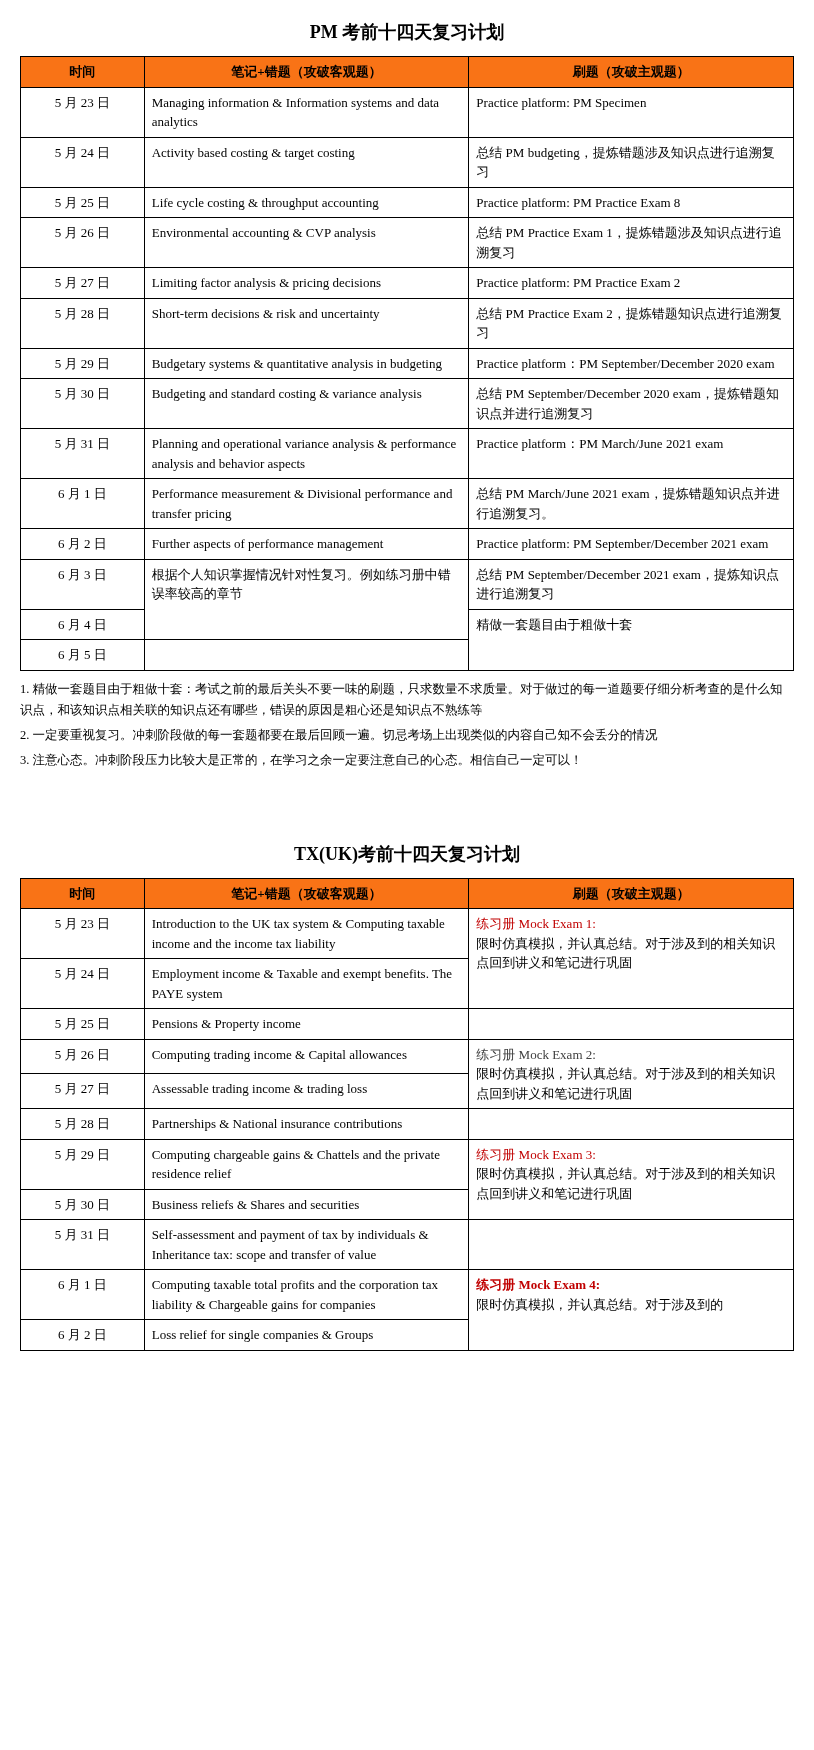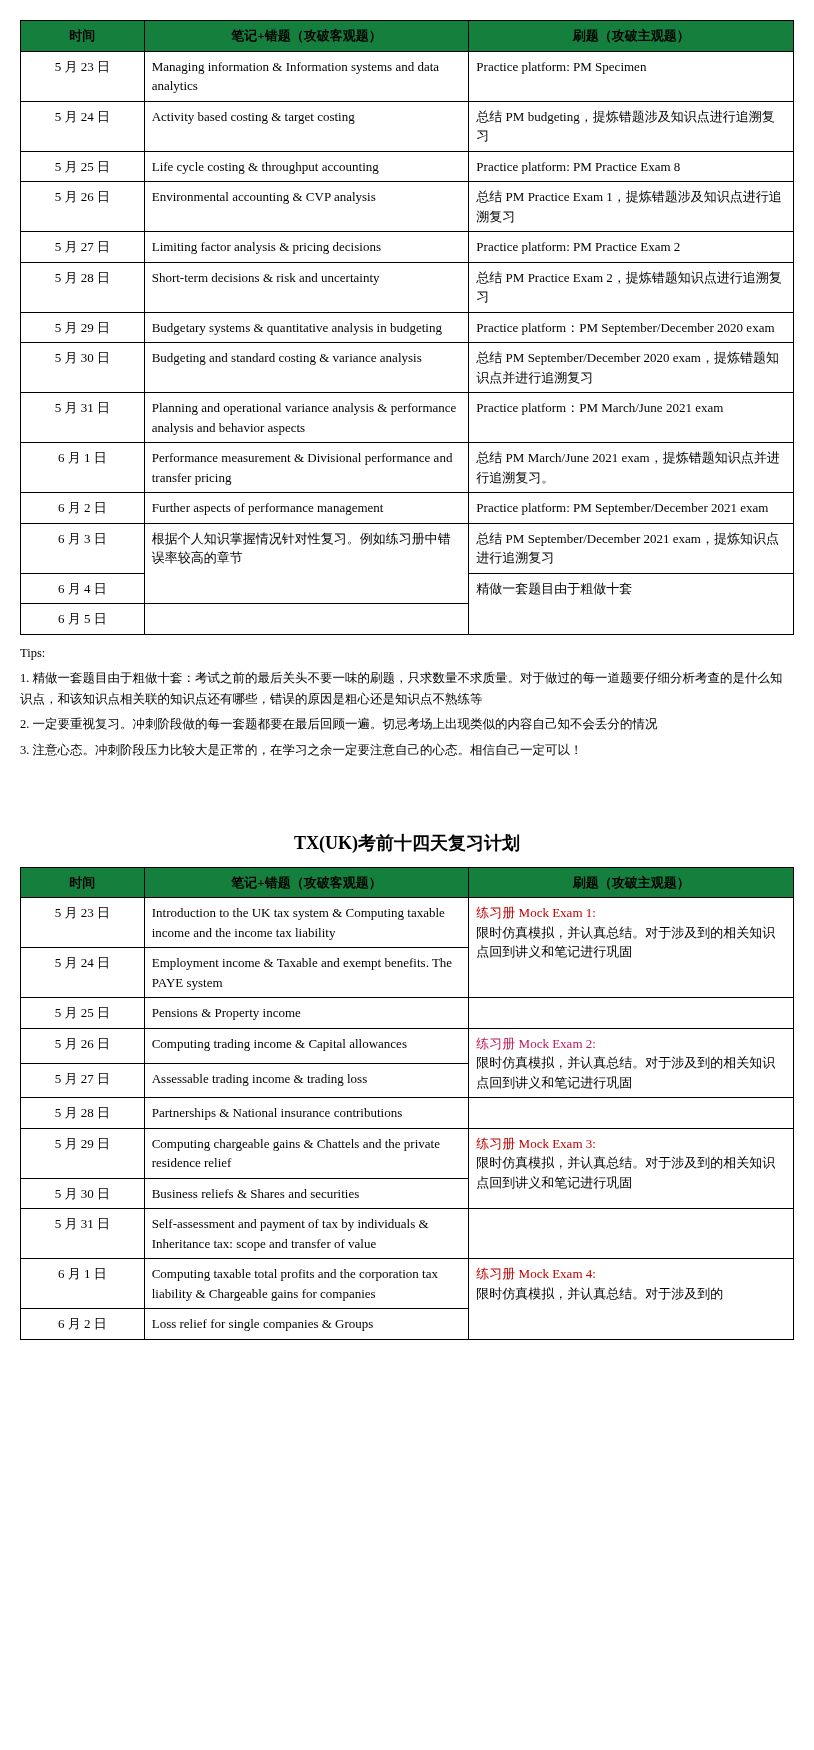--- a/index.html
+++ b/index.html
@@ -24,21 +24,21 @@
       margin-bottom: 8px;
     }
     th, td {
       border: 1px solid #000;
       padding: 5px 7px;
       vertical-align: top;
       line-height: 1.5;
       text-align: left;
     }
     th {
-      background: #15803d;
+      background: #f97316;
       font-weight: bold;
       text-align: center;
     }
     .col-time {
       width: 70px;
       text-align: center;
       white-space: nowrap;
     }
     .col-notes {
       width: 42%;
@@ -55,20 +55,21 @@
       margin-bottom: 4px;
     }
     .section-gap {
       height: 60px;
     }
   </style>
 </head>
 <body>
 
 <div>
+  <h1 class="page-title">PM 考前十四天复习计划</h1>
 
   <table>
     <thead>
       <tr>
         <th class="col-time">时间</th>
         <th class="col-notes">笔记+错题（攻破客观题）</th>
         <th class="col-practice">刷题（攻破主观题）</th>
       </tr>
     </thead>
     <tbody id="pm-tbody">
@@ -137,21 +138,20 @@
           <td rowspan="2">精做一套题目由于粗做十套</td>
         </tr>
         <tr>
           <td class="col-time">6 月 5 日</td>
           <td></td>
         </tr>
       </tbody>
   </table>
 
   <div class="tips-section">
-    <p>Tips:</p>
     <div id="pm-tips-list">
         <p>1. 精做一套题目由于粗做十套：考试之前的最后关头不要一味的刷题，只求数量不求质量。对于做过的每一道题要仔细分析考查的是什么知识点，和该知识点相关联的知识点还有哪些，错误的原因是粗心还是知识点不熟练等</p>
         <p>2. 一定要重视复习。冲刺阶段做的每一套题都要在最后回顾一遍。切忌考场上出现类似的内容自己知不会丢分的情况</p>
         <p>3. 注意心态。冲刺阶段压力比较大是正常的，在学习之余一定要注意自己的心态。相信自己一定可以！</p>
       </div>
   </div>
 </div>
 
 <div class="section-gap"></div>
 
@@ -177,21 +177,21 @@
           <td>Employment  income  &amp;  Taxable  and exempt benefits. The PAYE system</td>
         </tr>
         <tr>
           <td class="col-time">5 月 25 日</td>
           <td>Pensions &amp; Property income</td>
           <td></td>
         </tr>
         <tr>
           <td class="col-time">5 月 26 日</td>
           <td>Computing  trading  income  &amp;  Capital allowances</td>
-          <td rowspan="2"><span style="color: #be185d; margin-top: 36px;">练习册 Mock Exam 2:</span><br><span>限时仿真模拟，并认真总结。对于涉及到的相关知识点回到讲义和笔记进行巩固</span></td>
+          <td rowspan="2"><span style="color: #404040; margin-top: 36px;">练习册 Mock Exam 2:</span><br><span>限时仿真模拟，并认真总结。对于涉及到的相关知识点回到讲义和笔记进行巩固</span></td>
         </tr>
         <tr>
           <td class="col-time">5 月 27 日</td>
           <td>Assessable trading income &amp; trading loss</td>
         </tr>
         <tr>
           <td class="col-time">5 月 28 日</td>
           <td>Partnerships  &amp;  National  insurance contributions</td>
           <td></td>
         </tr>
@@ -205,21 +205,21 @@
           <td>Business reliefs &amp; Shares and securities</td>
         </tr>
         <tr>
           <td class="col-time">5 月 31 日</td>
           <td>Self-assessment and payment of tax by individuals &amp; Inheritance tax: scope and transfer  of value</td>
           <td></td>
         </tr>
         <tr>
           <td class="col-time">6 月 1 日</td>
           <td>Computing taxable total profits and the corporation tax liability &amp; Chargeable gains for companies</td>
-          <td rowspan="2"><span style="color: rgb(192, 0, 0);">练习册 Mock Exam 4:</span><br><span>限时仿真模拟，并认真总结。对于涉及到的</span></td>
+          <td rowspan="2"><span style="color: rgb(192, 0, 0); font-weight: bold;">练习册 Mock Exam 4:</span><br><span>限时仿真模拟，并认真总结。对于涉及到的</span></td>
         </tr>
         <tr>
           <td class="col-time">6 月 2 日</td>
           <td>Loss relief for single companies &amp; Groups</td>
         </tr>
       </tbody>
   </table>
 </div>
 
 </body></html>

